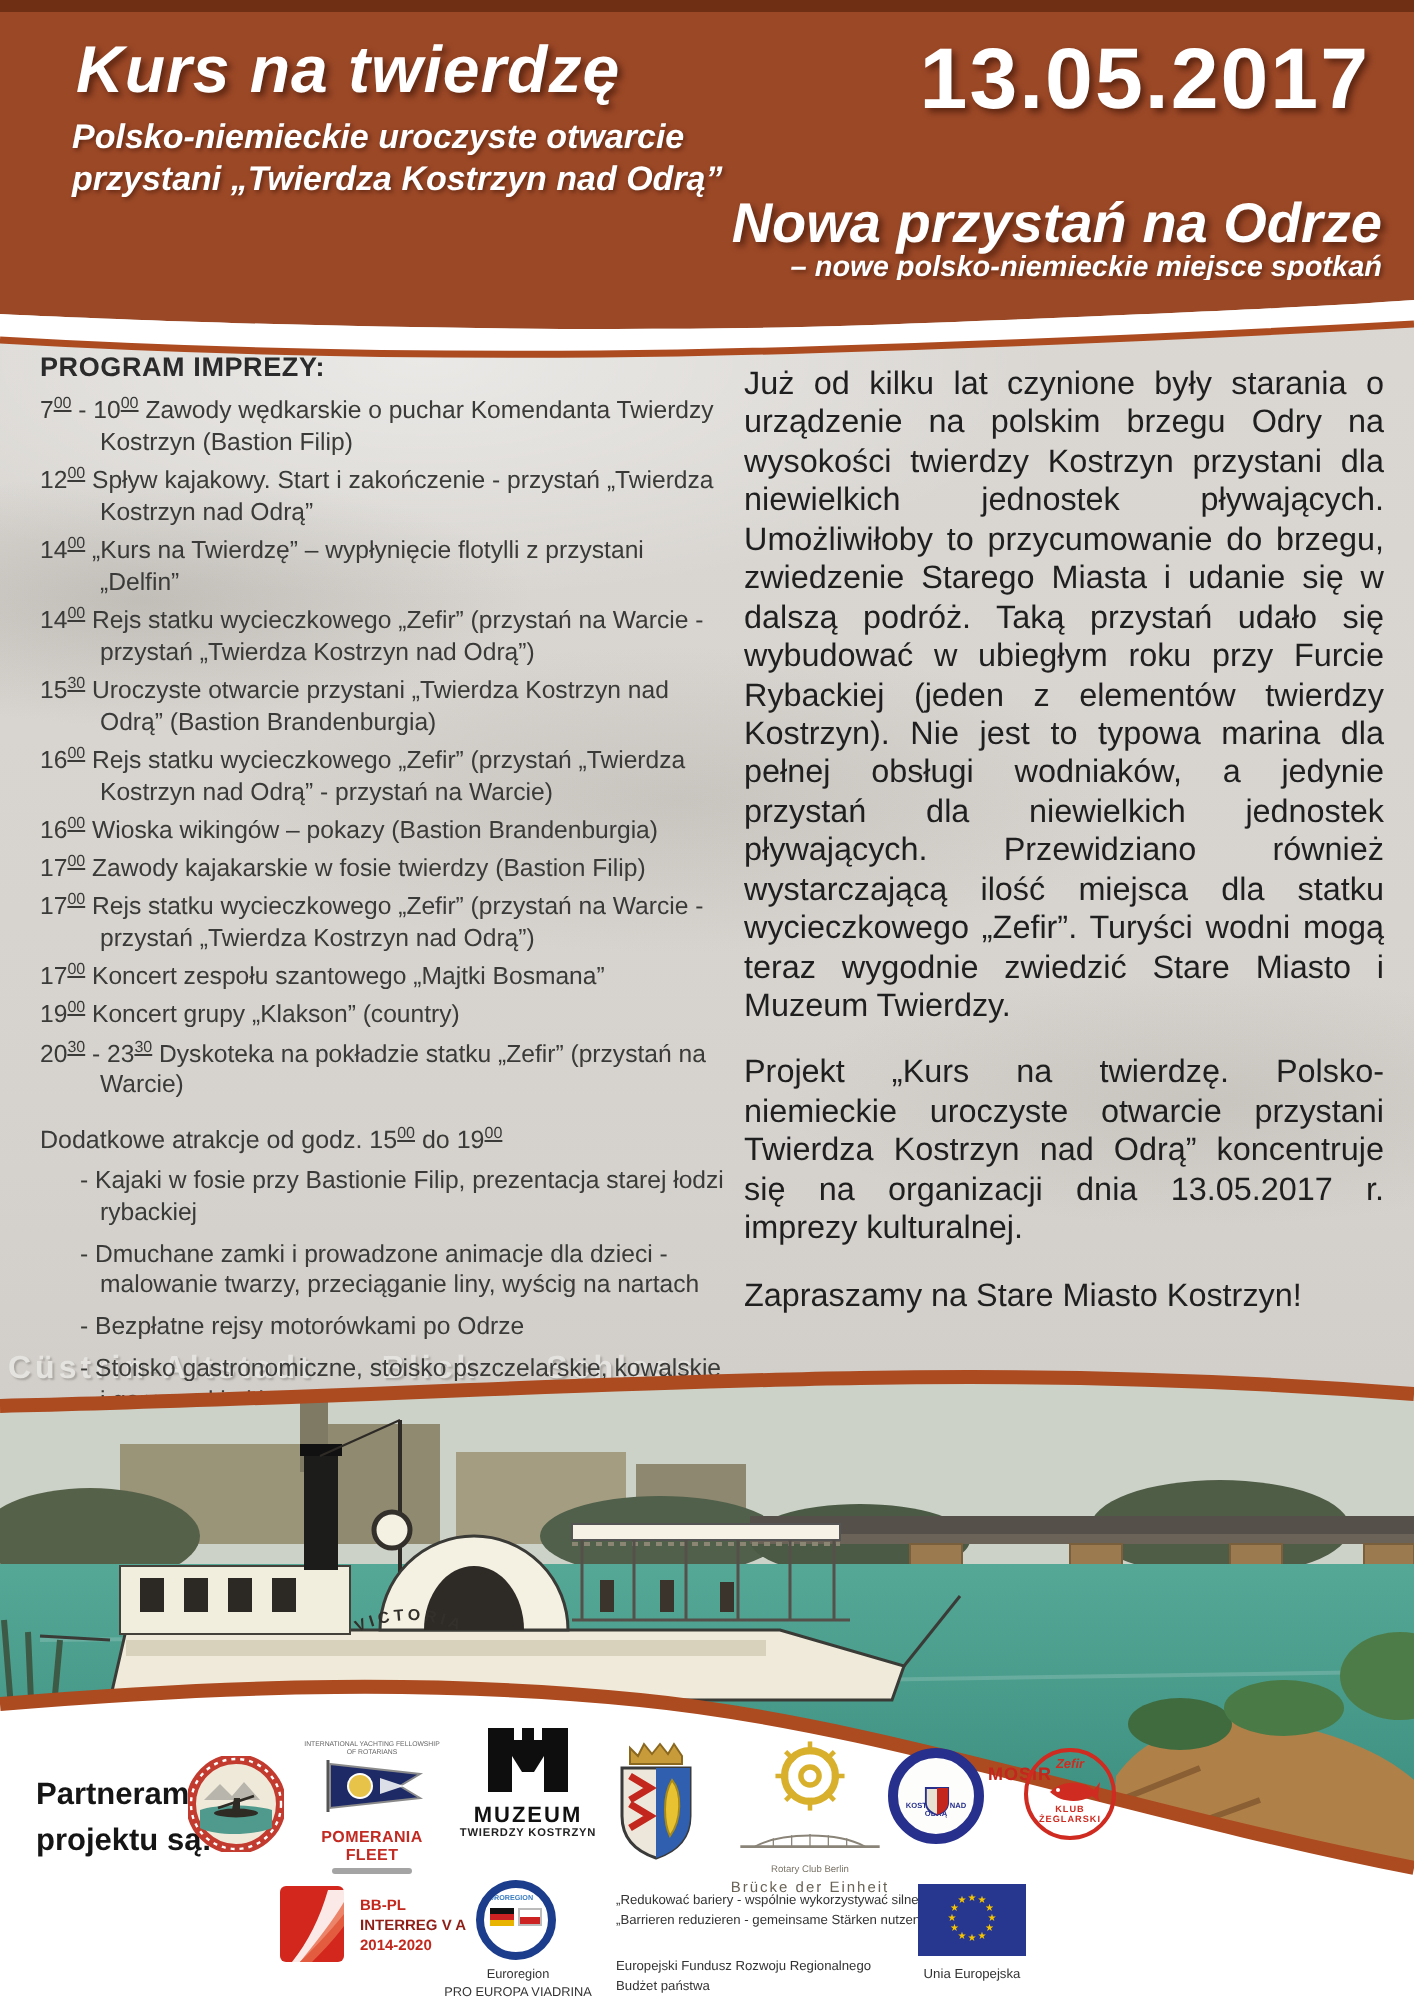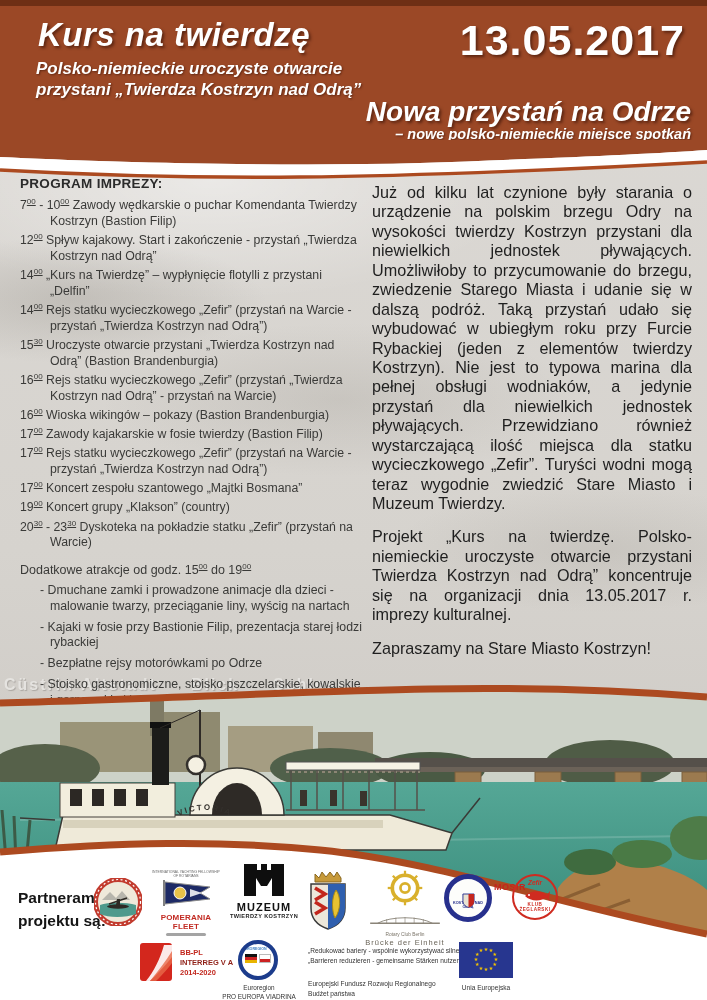--- a/index.html
+++ b/index.html
@@ -127,22 +127,22 @@
     <div class="pi"><span>15<sup>30</sup></span> <span>Uroczyste otwarcie przystani „Twierdza Kostrzyn nad Odrą” (Bastion Brandenburgia)</span></div>
     <div class="pi"><span>16<sup>00</sup></span> <span>Rejs statku wycieczkowego „Zefir” (przystań „Twierdza Kostrzyn nad Odrą” - przystań na Warcie)</span></div>
     <div class="pi"><span>16<sup>00</sup></span> <span>Wioska wikingów – pokazy (Bastion Brandenburgia)</span></div>
     <div class="pi"><span>17<sup>00</sup></span> <span>Zawody kajakarskie w fosie twierdzy (Bastion Filip)</span></div>
     <div class="pi"><span>17<sup>00</sup></span> <span>Rejs statku wycieczkowego „Zefir” (przystań na Warcie - przystań „Twierdza Kostrzyn nad Odrą”)</span></div>
     <div class="pi"><span>17<sup>00</sup></span> <span>Koncert zespołu szantowego „Majtki Bosmana”</span></div>
     <div class="pi"><span>19<sup>00</sup></span> <span>Koncert grupy „Klakson” (country)</span></div>
     <div class="pi"><span>20<sup>30</sup> - 23<sup>30</sup></span> <span>Dyskoteka na pokładzie statku „Zefir” (przystań na Warcie)</span></div>
 
     <div class="px-head">Dodatkowe atrakcje od godz. 15<sup>00</sup> do 19<sup>00</sup></div>
+    <div class="px">- Kajaki w fosie przy Bastionie Filip, prezentacja starej łodzi rybackiej</div>
     <div class="px">- Dmuchane zamki i prowadzone animacje dla dzieci - malowanie twarzy, przeciąganie liny, wyścig na nartach</div>
-    <div class="px">- Kajaki w fosie przy Bastionie Filip, prezentacja starej łodzi rybackiej</div>
     <div class="px">- Bezpłatne rejsy motorówkami po Odrze</div>
     <div class="px">- Stoisko gastronomiczne, stoisko pszczelarskie, kowalskie i garncarskie i inne</div>
 
     <div class="note">Wszystkie atrakcje ujęte w programie są bezpłatne.</div>
     <div class="note">Organizatorzy zastrzegają sobie prawo do zmian w programie.</div>
   </div>
 
   <div class="article">
     <p>Już od kilku lat czynione były starania o urządzenie na polskim brzegu Odry na wysokości twierdzy Kostrzyn przystani dla niewielkich jednostek pływających. Umożliwiłoby to przycumowanie do brzegu, zwiedzenie Starego Miasta i udanie się w dalszą podróż. Taką przystań udało się wybudować w ubiegłym roku przy Furcie Rybackiej (jeden z elementów twierdzy Kostrzyn). Nie jest to typowa marina dla pełnej obsługi wodniaków, a jedynie przystań dla niewielkich jednostek pływających. Przewidziano również wystarczającą ilość miejsca dla statku wycieczkowego „Zefir”. Turyści wodni mogą teraz wygodnie zwiedzić Stare Miasto i Muzeum Twierdzy.</p>
     <p>Projekt „Kurs na twierdzę. Polsko-niemieckie uroczyste otwarcie przystani Twierdza Kostrzyn nad Odrą” koncentruje się na organizacji dnia 13.05.2017 r. imprezy kulturalnej.</p>

